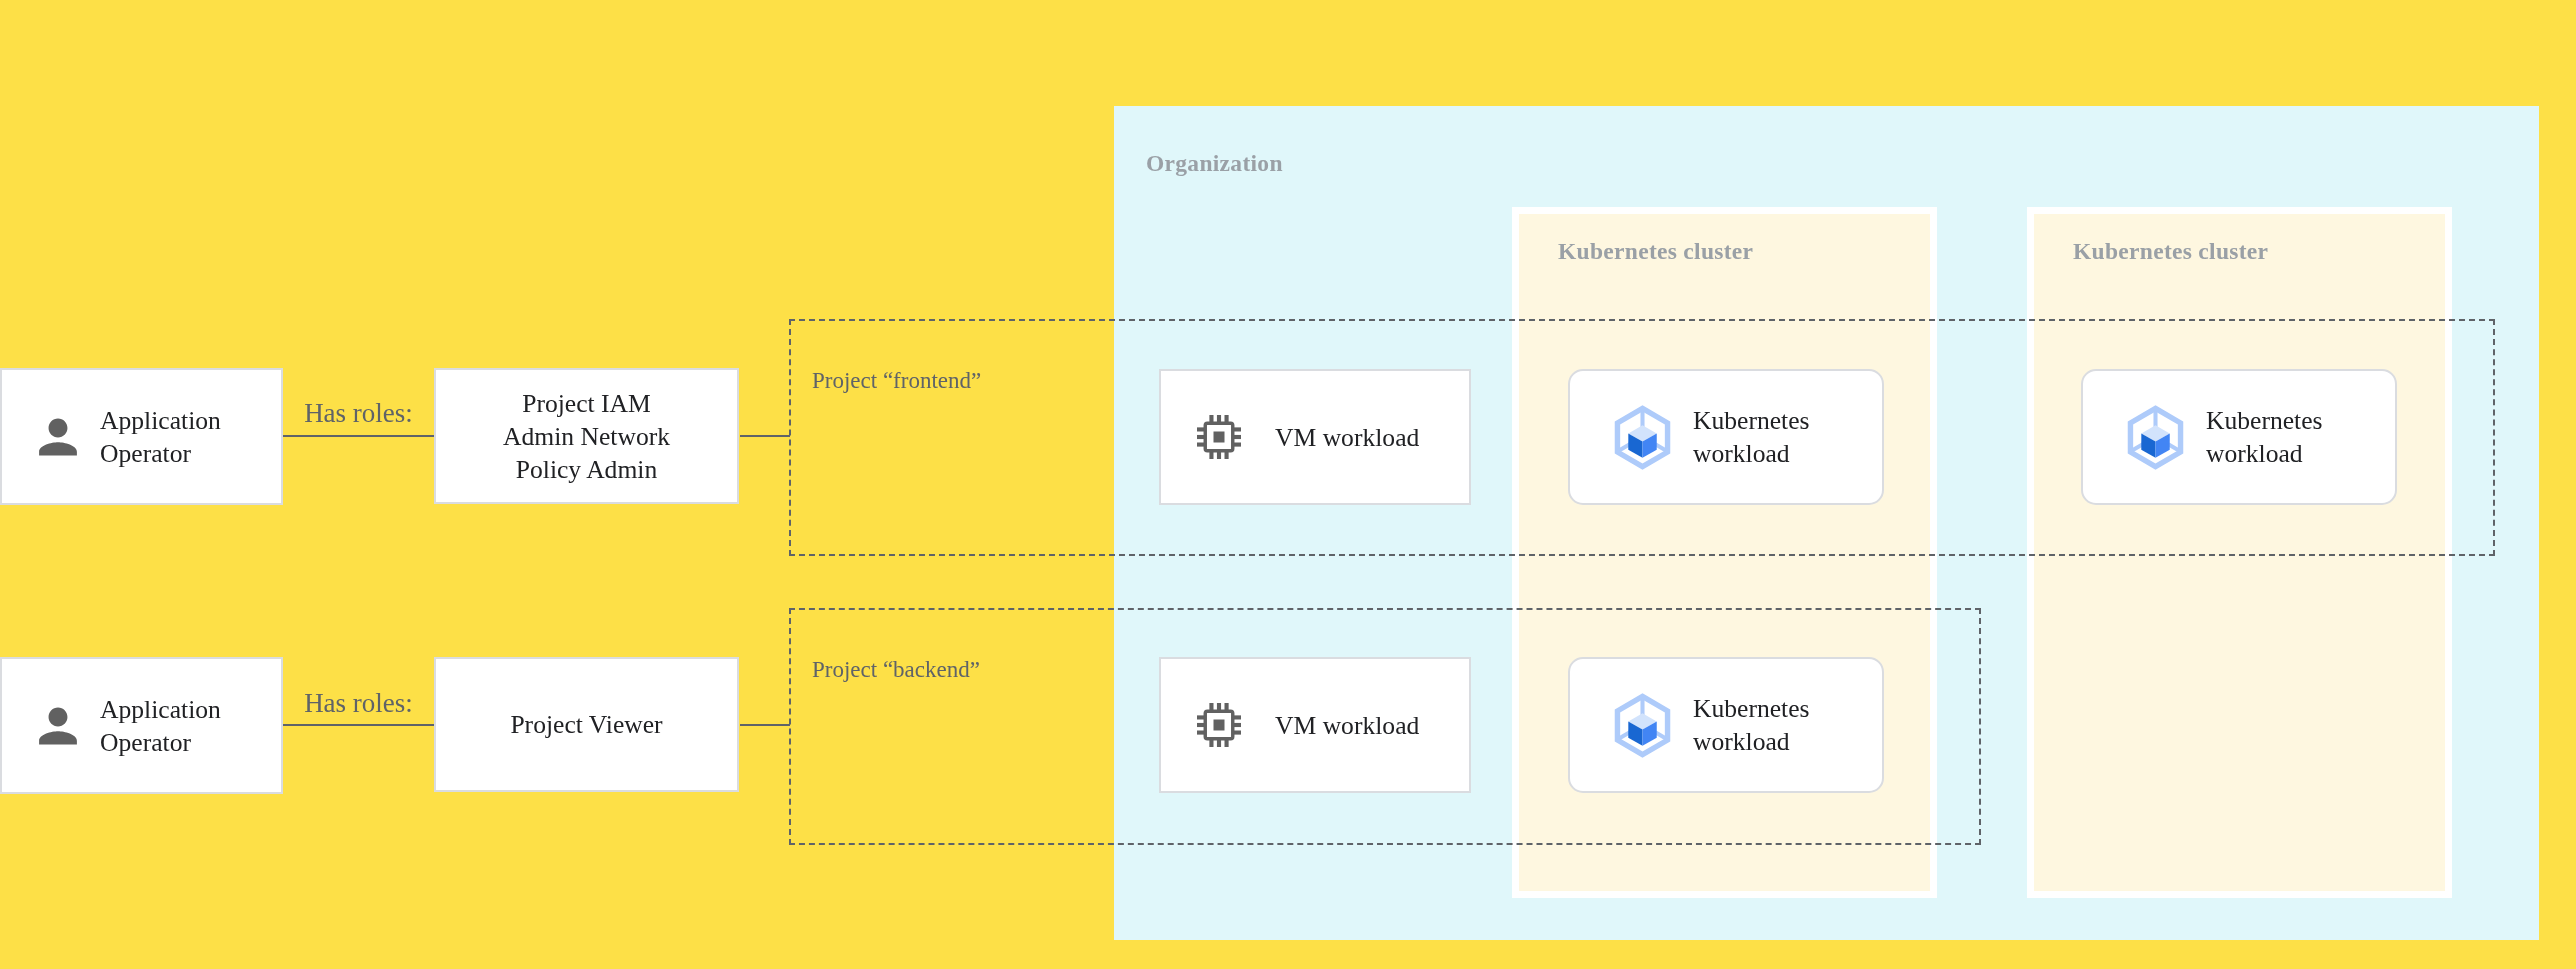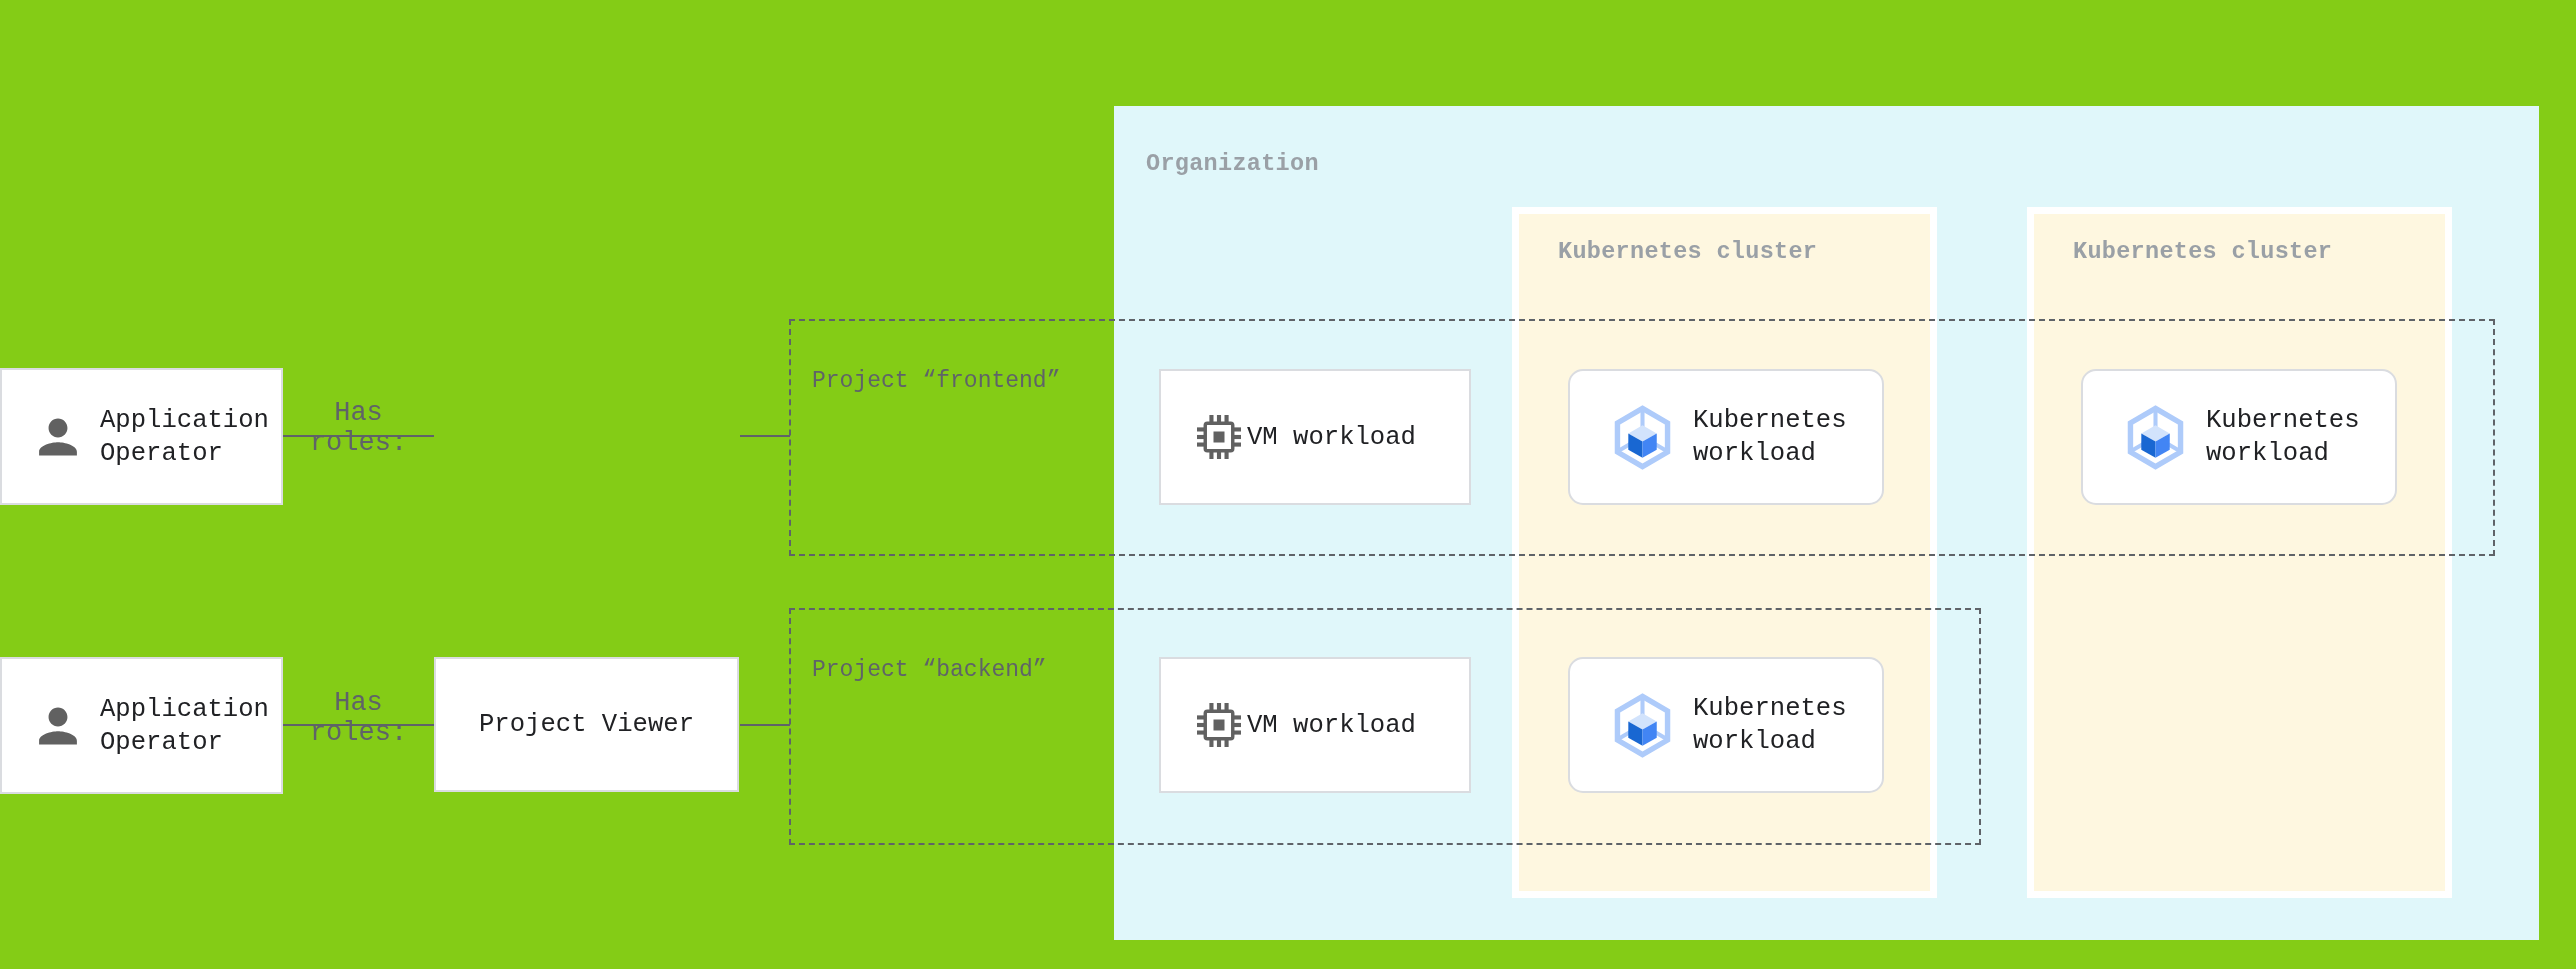--- a/index.html
+++ b/index.html
@@ -1,20 +1,20 @@
 <!DOCTYPE html>
 <html style="font-size:11px"><head>
 <meta charset="utf-8">
 <style>
   html,body{margin:0;padding:0;background:#ffffff;}
   .canvas{
     position:relative;
     width:2576px;height:970px;
-    background:#84cc16;
-    font-family:Liberation Mono, monospace;
+    background:#fde047;
+    font-family:Liberation Serif, serif;
     color:#202124;
     overflow:hidden;
   }
   .abs{position:absolute;box-sizing:border-box;}
 
   
   .org{left:1114px;top:106px;width:1425px;height:834px;background:#E0F7FA;}
   .zone-label{position:absolute;font-size:23.5px;font-weight:bold;color:#9AA0A6;letter-spacing:0.3px;}
   .org .zone-label{left:32px;top:44px;}
   .cluster{width:425px;height:691px;top:207px;background:#ffffff;}
@@ -42,21 +42,21 @@
   
   .node{background:#ffffff;border:2.1px solid #DADCE0;display:flex;align-items:center;}
   .node-text{font-size:25.6px;line-height:33px;color:#202124;}
   .actor{left:0px;width:283px;height:137px;padding-left:29px;gap:15px;}
   .actor-1{top:368px;}
   .actor-2{top:657px;}
   .role{left:434px;width:305px;justify-content:center;text-align:center;}
   .role-1{top:368px;height:136px;}
   .role-2{top:657px;height:135px;}
   .role .node-text span{display:block;}
-  .vm{width:312px;height:136px;padding-left:36px;gap:6px;}
+  .vm{width:312px;height:136px;padding-left:36px;gap:34px;}
   .k8s{width:316px;height:136px;padding-left:40px;gap:18px;border-radius:15px;}
   .vm-1,.k8s-c1-1,.k8s-c2-1{top:369px;}
   .vm-2,.k8s-c1-2{top:657px;}
   .vm-1,.vm-2{left:1159px;}
   .k8s-c1-1,.k8s-c1-2{left:1568px;}
   .k8s-c2-1{left:2081px;}
   .k8s .node-text{max-width:159px;}
   .icon{flex:0 0 auto;display:block;}
 </style>
 </head>
@@ -94,20 +94,27 @@
   <div class="abs relation-label rel1">Has roles:</div>
   <div class="abs relation-label rel2">Has roles:</div>
 
   <div class="abs node actor actor-1">
     <svg class="icon" width="54" height="54" viewBox="0 0 24 24">
       <path fill="#616161" d="M12 12.2c2.32 0 4.2-1.88 4.2-4.2S14.32 3.8 12 3.8 7.8 5.68 7.8 8s1.88 4.2 4.2 4.2zm0 2.1c-2.8 0-8.4 1.41-8.4 4.2v1.7h16.8v-1.7c0-2.79-5.6-4.2-8.4-4.2z"></path>
     </svg>
     <div class="node-text" style="max-width:166px;">Application Operator</div>
   </div>
 
+  <div class="abs node role role-1">
+    <div class="node-text">
+      <span>Project IAM</span>
+      <span>Admin Network</span>
+      <span>Policy Admin</span>
+    </div>
+  </div>
 
   <div class="abs node actor actor-2">
     <svg class="icon" width="54" height="54" viewBox="0 0 24 24">
       <path fill="#616161" d="M12 12.2c2.32 0 4.2-1.88 4.2-4.2S14.32 3.8 12 3.8 7.8 5.68 7.8 8s1.88 4.2 4.2 4.2zm0 2.1c-2.8 0-8.4 1.41-8.4 4.2v1.7h16.8v-1.7c0-2.79-5.6-4.2-8.4-4.2z"></path>
     </svg>
     <div class="node-text" style="max-width:166px;">Application Operator</div>
   </div>
 
   <div class="abs node role role-2">
     <div class="node-text">

